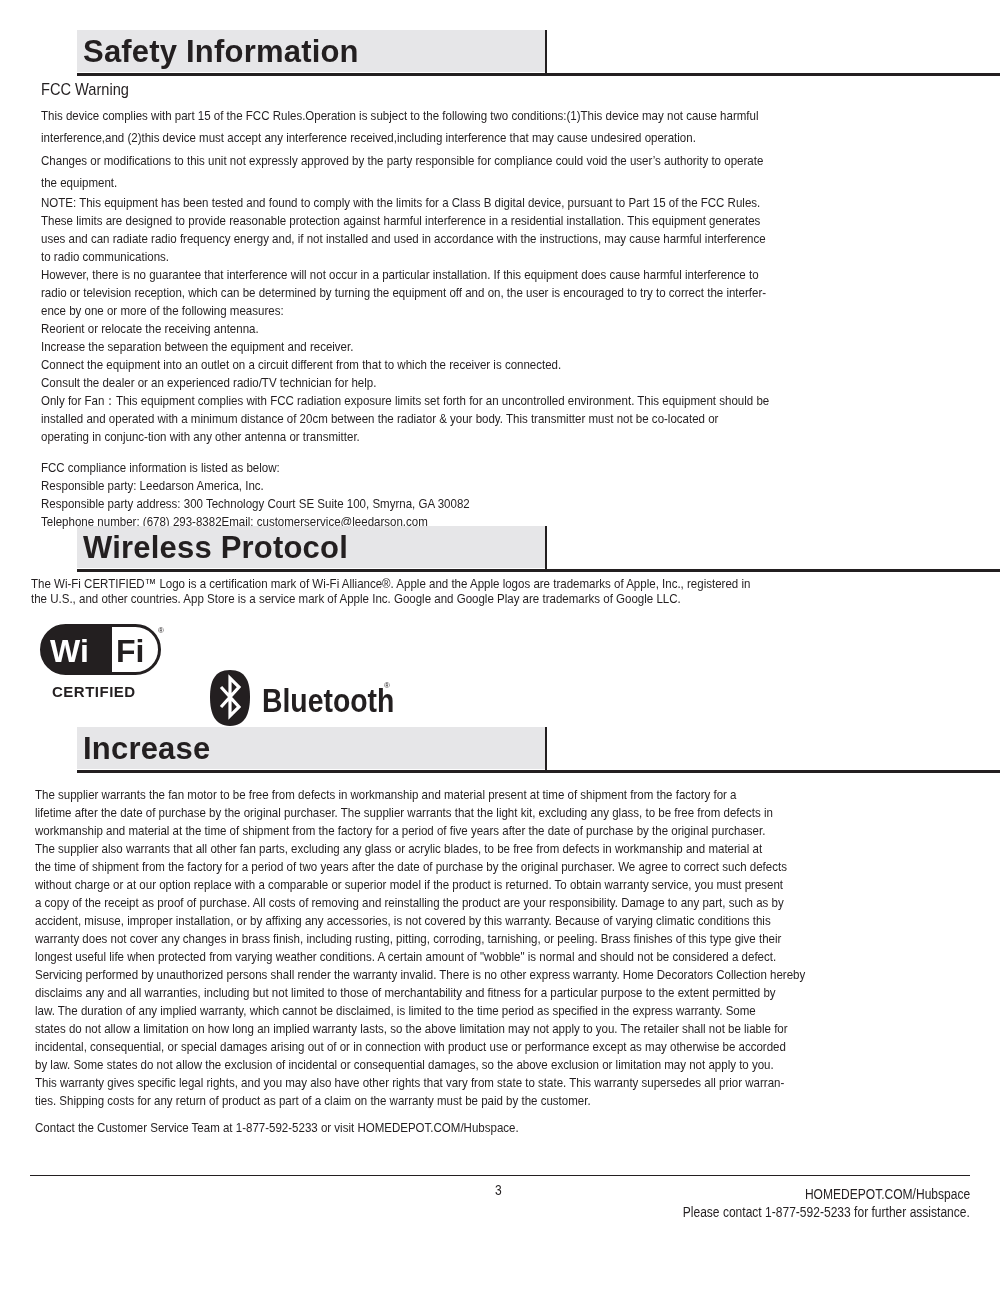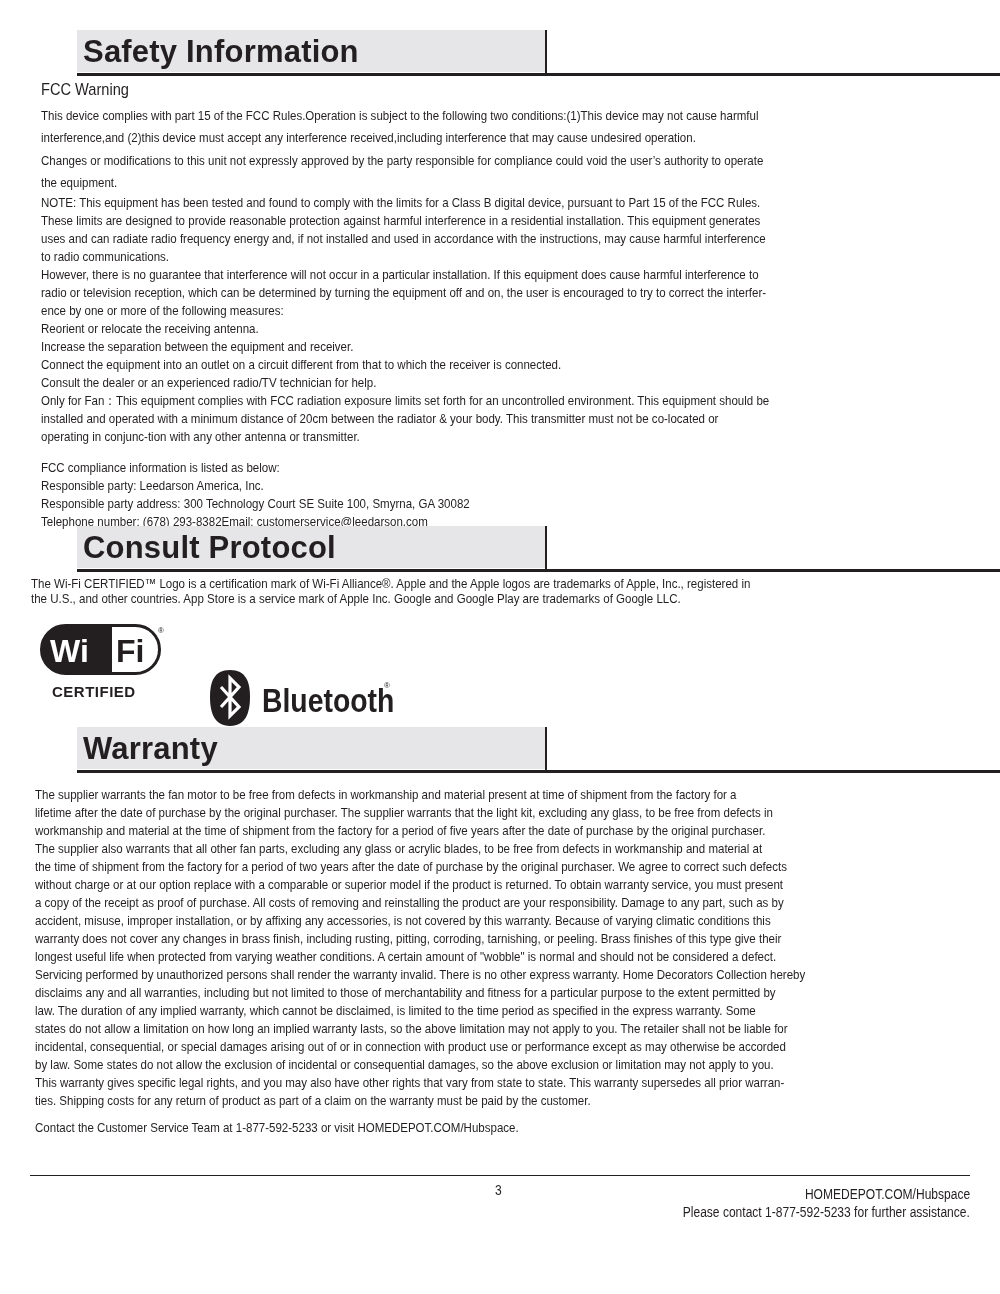--- a/index.html
+++ b/index.html
@@ -60,21 +60,21 @@
   <span class="ln">FCC compliance information is listed as below:</span>
   <span class="ln">Responsible party: Leedarson America, Inc.</span>
   <span class="ln">Responsible party address: 300 Technology Court SE Suite 100, Smyrna, GA 30082</span>
   <span class="ln">Telephone number: (678) 293-8382Email: customerservice@leedarson.com</span>
 </div>
 
 <div class="sec-head" style="top:526px;">
   <div class="band"></div>
   <div class="vline"></div>
   <div class="rule"></div>
-  <div class="title">Consult Protocol</div>
+  <div class="title">Wireless Protocol</div>
 </div>
 
 <div class="txt cond lines" style="left:31px; top:576px; line-height:15px;">
   <span class="ln" style="height:15px; line-height:15px;">The Wi-Fi CERTIFIED™ Logo is a certification mark of Wi-Fi Alliance®. Apple and the Apple logos are trademarks of Apple, Inc., registered in</span>
   <span class="ln" style="height:15px; line-height:15px;">the U.S., and other countries. App Store is a service mark of Apple Inc. Google and Google Play are trademarks of Google LLC.</span>
 </div>
 
 <div class="logo-wifi">
   <svg width="130" height="78" viewBox="0 0 130 78">
     <rect x="1.5" y="1.5" width="118" height="48" rx="24" ry="24" fill="#ffffff" stroke="#231f20" stroke-width="3"></rect>
@@ -92,21 +92,21 @@
     <path d="M13 19 L31 39 L22 48 L22 10 L31 19 L13 39" fill="none" stroke="#ffffff" stroke-width="3.2" stroke-linejoin="miter"></path>
     <text x="54" y="44" font-family="Liberation Sans, sans-serif" font-weight="bold" font-size="33" fill="#231f20" transform="scale(0.86,1)" transform-origin="54 44">Bluetooth</text>
     <text x="176" y="20" font-family="Liberation Sans, sans-serif" font-size="8" fill="#231f20">®</text>
   </svg>
 </div>
 
 <div class="sec-head" style="top:727px;">
   <div class="band"></div>
   <div class="vline"></div>
   <div class="rule"></div>
-  <div class="title">Warranty</div>
+  <div class="title">Increase</div>
 </div>
 
 <div class="txt cond lines" style="left:35px; top:786px;">
   <span class="ln">The supplier warrants the fan motor to be free from defects in workmanship and material present at time of shipment from the factory for a</span>
   <span class="ln">lifetime after the date of purchase by the original purchaser. The supplier warrants that the light kit, excluding any glass, to be free from defects in</span>
   <span class="ln">workmanship and material at the time of shipment from the factory for a period of five years after the date of purchase by the original purchaser.</span>
   <span class="ln">The supplier also warrants that all other fan parts, excluding any glass or acrylic blades, to be free from defects in workmanship and material at</span>
   <span class="ln">the time of shipment from the factory for a period of two years after the date of purchase by the original purchaser. We agree to correct such defects</span>
   <span class="ln">without charge or at our option replace with a comparable or superior model if the product is returned. To obtain warranty service, you must present</span>
   <span class="ln">a copy of the receipt as proof of purchase. All costs of removing and reinstalling the product are your responsibility. Damage to any part, such as by</span>

